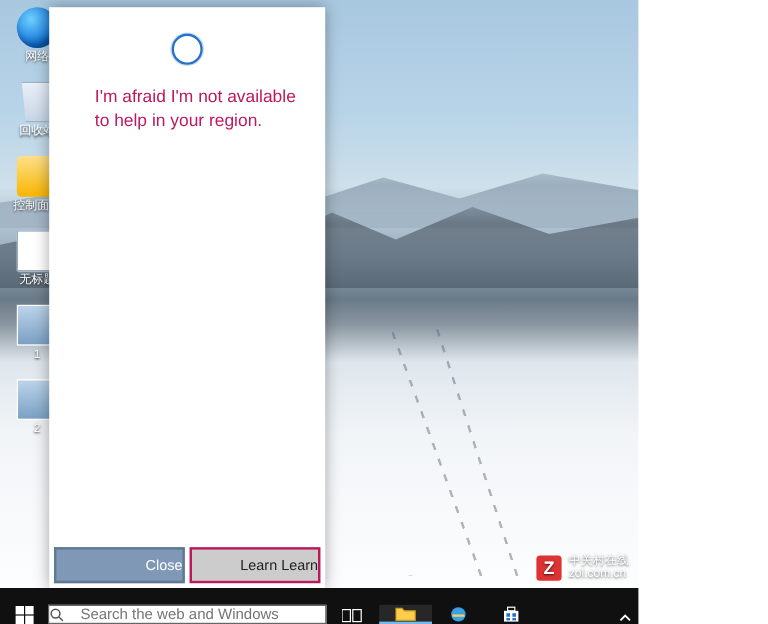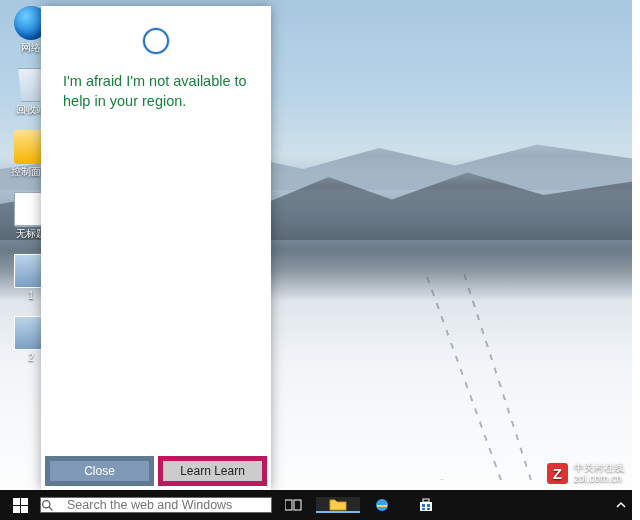--- a/index.html
+++ b/index.html
@@ -1,20 +1,20 @@
 <!DOCTYPE html>
 <html><head>
 <meta charset="utf-8">
 <style>
   * { margin: 0; padding: 0; box-sizing: border-box; font-family: "Segoe UI", Arial, sans-serif; }
   html, body { width: 640px; height: 520px; overflow: hidden; }
 
   .desktop {
     position: relative;
-    width: 632px;
+    width: 532px;
     height: 520px;
     background:
       linear-gradient(to bottom,
         #a8c8e0 0%, #b8d4e8 18%, #cfe0ea 30%, #9cb0c2 40%,
         #6a7a88 48%, #8a96a0 52%, #dfe6ec 58%, #f2f5f8 70%, #ffffff 100%);
   }
   
   .mtn1 { position:absolute; left:0; right:0; top:150px; height:90px;
     background: linear-gradient(to bottom, rgba(80,90,100,.0), rgba(60,70,80,.55) 40%, rgba(40,50,60,.35) 100%);
     clip-path: polygon(0 60%, 8% 50%, 18% 70%, 28% 40%, 40% 65%, 52% 30%, 62% 55%, 74% 25%, 86% 50%, 100% 35%, 100% 100%, 0 100%);
@@ -48,33 +48,33 @@
   .thumb { background:linear-gradient(#bcd4ea,#7aa0c4); border:1px solid #fff; }
 
   
   .cortana {
     position:absolute; left:41px; bottom:30px; width:230px; top:6px;
     background:#fff; box-shadow: 0 0 12px rgba(0,0,0,.35);
     display:flex; flex-direction:column;
   }
   .cortana .ring { width:26px; height:26px; border:2px solid #2672c8; border-radius:50%; margin:22px auto 18px; position:relative; }
   .cortana .ring::after { content:""; position:absolute; inset:-3px; border:1px solid rgba(38,114,200,.25); border-radius:50%; }
-  .cortana .msg { padding:0 22px; color:#15803d; font-size:14.5px; font-weight:300; line-height:1.35; }
+  .cortana .msg { padding:0 22px; color:#be185d; font-size:14.5px; font-weight:300; line-height:1.35;margin-left:16px; }
   .cortana .spacer { flex:1; }
   .cortana .btns { display:flex; gap:4px; padding:4px; }
   .cortana button {
-    flex:1; height:30px; border:5px solid #be185d; background:#ccc;
-    font-size:12px; color:#222; cursor:pointer;
+    flex:1; height:30px; border:2px solid #be185d; background:#ccc;
+    font-size:12px; color:#222; cursor:pointer;text-align:right;
   }
   .cortana button:first-child { background:#7f98b5; color:#fff; border-color:#5f7893; }
 
   
   .taskbar {
     position:absolute; left:0; right:0; bottom:0; height:30px;
-    background:#101010; display:flex; align-items:center; color:#fff;
+    background:#101010; display:flex; align-items:flex-end; color:#fff;
   }
   .start { width:40px; display:flex; align-items:center; justify-content:center; cursor:pointer; }
   .winlogo { width:15px; height:15px; display:grid; grid-template:1fr 1fr/1fr 1fr; gap:1px; }
   .winlogo span { background:#fff; }
   .searchbox {
     width:232px; background:#fff; display:flex; align-items:center;
     border:1px solid #666; margin:0;
   }
   .searchbox .sicon { width:26px; text-align:center; color:#555; font-size:13px; }
   .searchbox input {

